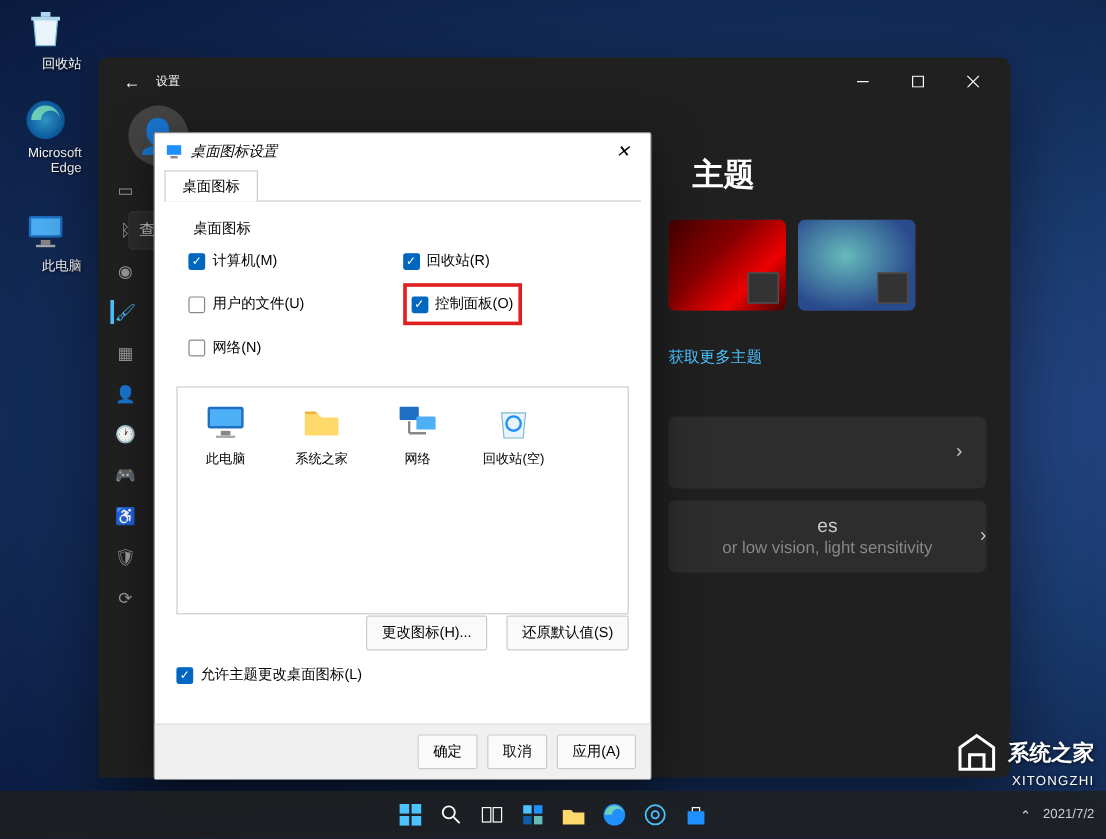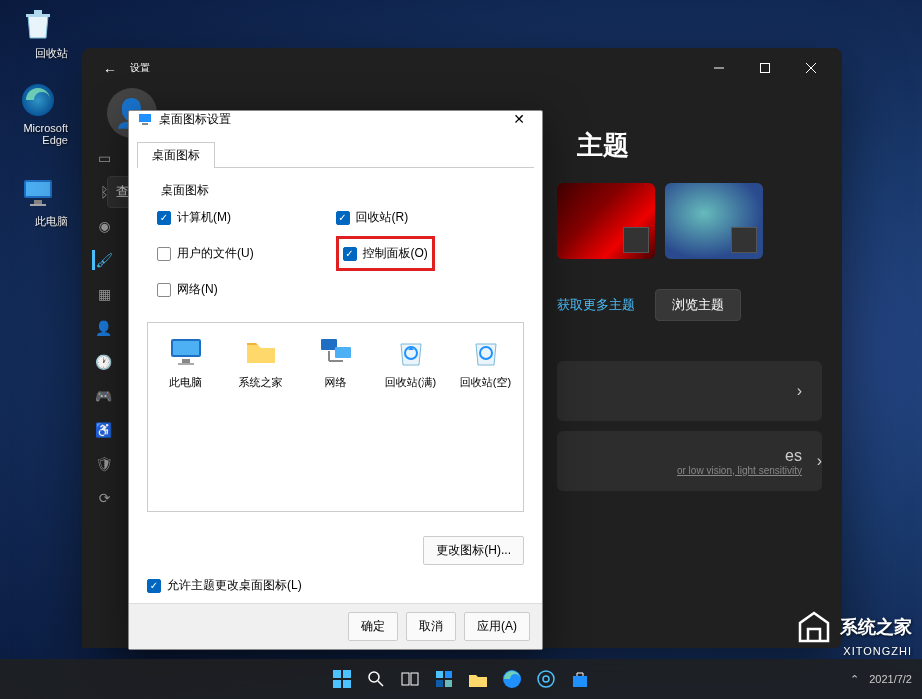--- a/index.html
+++ b/index.html
@@ -26,46 +26,46 @@
 .sidebar-icon.active { color: #4cc2ff; border-left: 3px solid #4cc2ff; padding-left: 3px; margin-left: -6px; }
 .settings-main { flex: 1; padding: 0 20px 20px 30px; position: relative; }
 .user-avatar { position: absolute; left: -20px; top: 0px; width: 50px; height: 50px; background: #444; border-radius: 50%; display: flex; align-items: center; justify-content: center; font-size: 28px; color: #222; }
 .search-box { position: absolute; left: -20px; top: 88px; width: 40px; height: 32px; background: #2d2d2d; border: 1px solid #3a3a3a; border-radius: 4px; color: #ccc; padding: 0 8px; font-size: 13px; display: flex; align-items: center; }
 .settings-h1 { font-size: 26px; font-weight: 600; margin-left: 420px; margin-top: 40px; }
 .theme-thumbs { display: flex; gap: 10px; margin-top: 20px; margin-left: 400px; }
 .theme-thumb { width: 98px; height: 76px; background: #2c2c2c; border-radius: 6px; position: relative; cursor: pointer; overflow: hidden; }
 .theme-thumb .mini { position: absolute; right: 6px; bottom: 6px; width: 26px; height: 26px; background: #333; border: 1px solid #555; }
 .theme-thumb.red .bg { position:absolute; inset:0; background: linear-gradient(135deg, #400 0%, #800 40%, #e00 70%, #400 100%); }
 .theme-thumb.wave .bg { position:absolute; inset:0; background: radial-gradient(ellipse at 40% 40%, #6bb 0%, #2a4a8e 70%); }
-.theme-links { display: flex; gap: 20px; margin-top: 30px; margin-left: 400px; align-items: center; }
+.theme-links { display: flex; gap: 4px; margin-top: 30px; margin-left: 400px; align-items: center; }
 .theme-link { color: #4cc2ff; font-size: 13px; cursor: pointer; }
 .theme-btn { background: #373737; border: 1px solid #444; color: #fff; padding: 6px 16px; border-radius: 4px; font-size: 13px; cursor: pointer; }
 .settings-row { background: #2d2d2d; border-radius: 6px; height: 60px; margin-top: 40px; margin-left: 400px; display: flex; align-items: center; justify-content: flex-end; padding: 0 20px; cursor: pointer; color: #ccc; }
-.settings-row.row2 { margin-top: 10px; flex-direction: column; align-items: flex-end; justify-content: center; padding-left: 20px; }
-.row-sub { font-size: 10px; color: #888; text-decoration: underline; }
+.settings-row.row2 { margin-top: 10px; flex-direction: column; align-items: center; justify-content: center; padding-left: 20px; }
+.row-sub { font-size: 14px; color: #888; }
 
 
 .dialog { position: absolute; left: 128px; top: 110px; width: 415px; height: 540px; background: #fff; border: 1px solid #888; box-shadow: 0 10px 40px rgba(0,0,0,0.5); color: #000; border-radius: 2px; }
-.dialog-titlebar { height: 30px; display: flex; padding: 0 8px; }
+.dialog-titlebar { height: 30px; display: flex; align-items: center; padding: 0 8px; font-style: italic; }
 .dialog-title { font-size: 12px; flex: 1; }
 .dialog-close { width: 30px; text-align: center; cursor: pointer; font-size: 14px; }
 .dialog-tabs { display: flex; padding: 0 8px; }
 .dialog-tab { padding: 4px 14px; font-size: 12px; border: 1px solid #ccc; border-bottom: none; background: #fff; cursor: pointer; position: relative; top: 1px; z-index: 2; }
 .dialog-content { border-top: 1px solid #ccc; margin: 0 8px; padding: 10px; }
 .group-box { border: 1px solid #ccc; padding: 10px; position: relative; margin-bottom: 10px; }
 .group-label { position: absolute; top: -8px; left: 10px; background: #fff; padding: 0 4px; font-size: 12px; }
 .checkbox-grid { display: grid; grid-template-columns: 1fr 1fr; gap: 10px 0px; }
 .cb-item { display: flex; align-items: center; font-size: 12px; }
 .cb { width: 14px; height: 14px; border: 1px solid #888; border-radius: 2px; margin-right: 6px; display: inline-flex; align-items: center; justify-content: center; cursor: pointer; font-size: 10px; }
 .cb.checked { background: #0067c0; border-color: #0067c0; color: #fff; }
 .highlight-red { border: 3px solid #e02020; padding: 6px 4px; display: inline-flex; align-items: center; }
 .icon-list { border: 1px solid #ccc; height: 190px; padding: 10px; display: flex; gap: 20px; align-items: flex-start; }
 .icon-item { text-align: center; font-size: 11px; cursor: pointer; width: 60px; }
 .icon-item .ic { width: 38px; height: 38px; margin: 0 auto 4px; display: flex; align-items: center; justify-content: center; }
-.icon-btns { display: flex; gap: 16px; justify-content: flex-end; margin-top: 24px; }
+.icon-btns { display: flex; gap: 16px; justify-content: flex-end; margin-top: 1px; }
 .btn { padding: 5px 12px; font-size: 12px; border: 1px solid #ccc; background: #fafafa; cursor: pointer; border-radius: 2px; }
 .allow-cb { margin: 12px 0; }
 .dialog-footer { position: absolute; bottom: 0; left: 0; right: 0; background: #f0f0f0; height: 46px; display: flex; align-items: center; justify-content: flex-end; gap: 8px; padding: 0 12px; border-top: 1px solid #ddd; }
 
 
 .taskbar { position: absolute; bottom: 0; left: 0; right: 0; height: 40px; background: rgba(32,32,32,0.85); backdrop-filter: blur(20px); display: flex; align-items: center; justify-content: center; gap: 6px; }
 .tb-icon { width: 28px; height: 28px; display: flex; align-items: center; justify-content: center; cursor: pointer; border-radius: 4px; }
 .tb-right { position: absolute; right: 10px; display: flex; align-items: center; gap: 10px; color: #ccc; font-size: 11px; }
 
 
@@ -165,21 +165,20 @@
             <div class="bg"></div>
             <div class="mini"></div>
           </div>
         <div class="theme-thumb wave">
             <div class="bg"></div>
             <div class="mini"></div>
           </div>
       </div>
       <div class="theme-links">
         <span class="theme-link">获取更多主题</span>
-        <span class="theme-btn">浏览主题</span>
       </div>
       <div class="settings-row">
         <span>›</span>
       </div>
       <div class="settings-row row2">
         <span>es</span>
         <span class="row-sub">or low vision, light sensitivity</span>
         <span style="position:absolute; right:20px;">›</span>
       </div>
     </div>
@@ -259,38 +258,29 @@
               <line x1="10" y1="26" x2="24" y2="26" stroke="#888" stroke-width="2"></line>
             </svg>
           </div>
         <span>网络</span>
       </div>
       <div class="icon-item">
         <div class="ic">
             <svg width="34" height="34">
               <path d="M7 9 L27 9 L25 30 L9 30 Z" fill="#e9f5fb" stroke="#7fb8d8"></path>
               <circle cx="17" cy="18" r="6" fill="none" stroke="#1e90ff" stroke-width="2"></circle>
-              <path d="M17 12 L20 15 L14 15 Z" fill="#1e90ff"></path>
-            </svg>
-          </div>
-        <span>回收站(满)</span>
-      </div>
-      <div class="icon-item">
-        <div class="ic">
-            <svg width="34" height="34">
-              <path d="M7 9 L27 9 L25 30 L9 30 Z" fill="#e9f5fb" stroke="#7fb8d8"></path>
-              <circle cx="17" cy="18" r="6" fill="none" stroke="#1e90ff" stroke-width="2"></circle>
             </svg>
           </div>
         <span>回收站(空)</span>
       </div>
     </div>
 
     <div class="icon-btns">
       <button class="btn">更改图标(H)...</button>
+      <button class="btn">还原默认值(S)</button>
     </div>
 
     <div class="cb-item allow-cb">
       <span class="cb checked">✓</span>
       <span>允许主题更改桌面图标(L)</span>
     </div>
   </div>
   <div class="dialog-footer">
     <button class="btn">确定</button>
     <button class="btn">取消</button>

